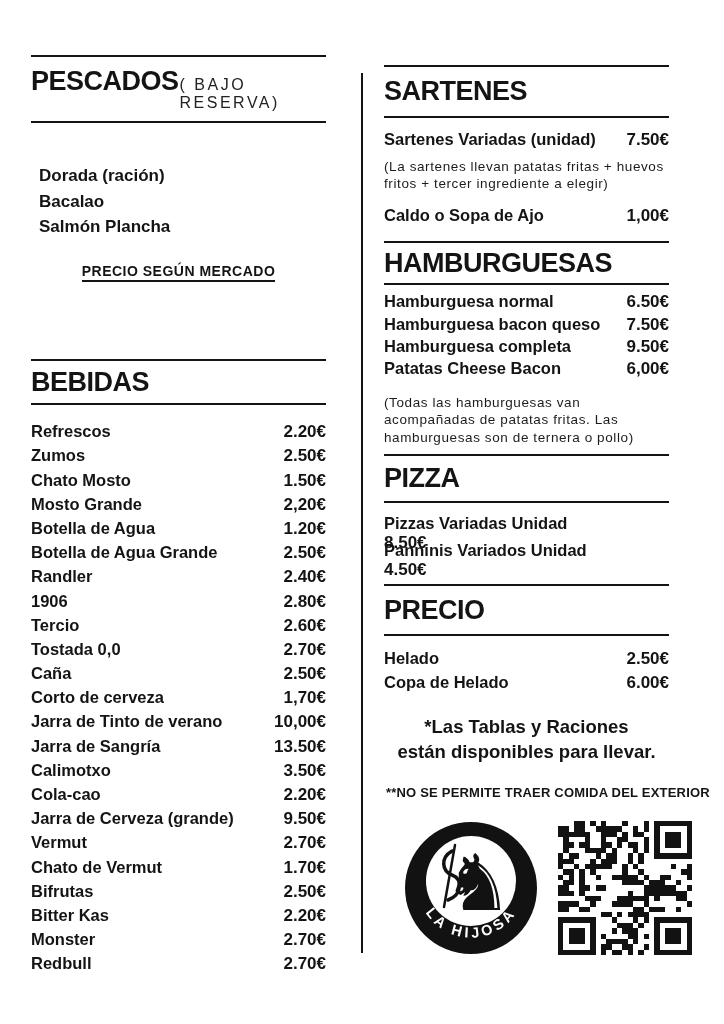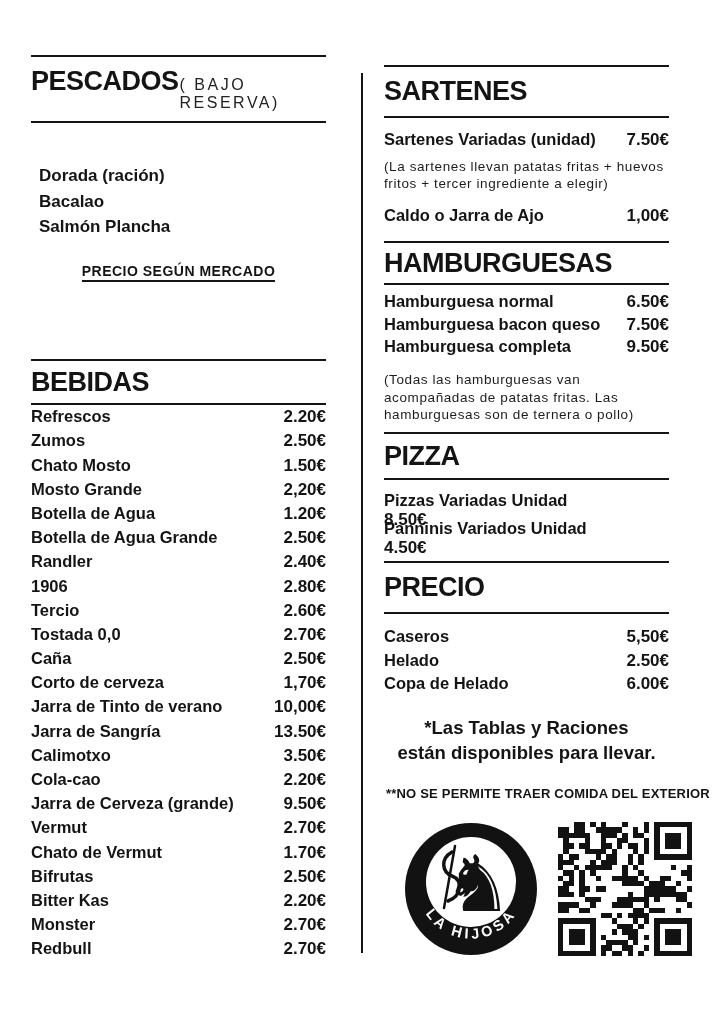--- a/index.html
+++ b/index.html
@@ -19,21 +19,21 @@
   .sec-sub{font-size:16px;font-weight:normal;letter-spacing:2.5px;color:#222;}
 
   
   .pescados-hdr{margin-top:55px;padding:10px 0 9px;}
   .pescados-items{margin-top:40px;padding-left:8px;}
   .pescados-items .pi{font-weight:bold;font-size:17px;line-height:25.5px;}
   .precio-note{margin-top:22px;text-align:center;}
   .precio-note span{display:inline-block;font-weight:bold;font-size:14px;letter-spacing:0.5px;
     border-bottom:2.5px solid #141414;padding-bottom:1px;}
   .bebidas-hdr{margin-top:77px;padding:7px 0 6px;}
-  .bebidas-list{margin-top:2px;}
+  .bebidas-list{margin-top:17px;}
   .bebidas-list .menu-row{height:24.2px;}
 
   
   .menu-row{display:flex;justify-content:space-between;align-items:baseline;}
   .menu-row .nm{font-weight:bold;font-size:16.5px;white-space:nowrap;}
   .menu-row .pr{font-weight:bold;font-size:17px;white-space:nowrap;}
 
   
   .sartenes-hdr{margin-top:58px;padding:10px 0 9px;}
   .r-row1{margin-top:12px;}
@@ -192,21 +192,21 @@
     </div>
 
     <div class="menu-row r-row1">
       <span class="nm">Sartenes Variadas (unidad)</span>
       <span class="pr">7.50€</span>
     </div>
 
     <div class="small-note">(La sartenes llevan patatas fritas + huevos fritos + tercer ingrediente a elegir)</div>
 
     <div class="menu-row r-row2">
-      <span class="nm">Caldo o Jarra de Ajo</span>
+      <span class="nm">Caldo o Sopa de Ajo</span>
       <span class="pr">1,00€</span>
     </div>
 
     <div class="sec-header hamb-hdr">
       <span class="sec-title">HAMBURGUESAS</span>
     </div>
 
     <div class="hamb-list">
 
     <div class="menu-row">
@@ -214,20 +214,24 @@
         <span class="pr">6.50€</span>
       </div>
         <div class="menu-row">
         <span class="nm">Hamburguesa bacon queso</span>
         <span class="pr">7.50€</span>
       </div>
         <div class="menu-row">
         <span class="nm">Hamburguesa completa</span>
         <span class="pr">9.50€</span>
       </div>
+        <div class="menu-row">
+        <span class="nm">Patatas Cheese Bacon</span>
+        <span class="pr">6,00€</span>
+      </div>
       </div>
 
     <div class="small-note hamb-note">(Todas las hamburguesas van acompañadas de patatas fritas. Las hamburguesas son de ternera o pollo)</div>
 
     <div class="sec-header pizza-hdr">
       <span class="sec-title">PIZZA</span>
     </div>
 
     <div class="pizza-list">
 
@@ -240,24 +244,20 @@
         <span class="pr">4.50€</span>
       </div>
       </div>
 
     <div class="sec-header postres-hdr">
       <span class="sec-title">PRECIO</span>
     </div>
 
     <div class="postres-list">
 
-    <div class="menu-row">
-        <span class="nm">Caseros</span>
-        <span class="pr">5,50€</span>
-      </div>
         <div class="menu-row">
         <span class="nm">Helado</span>
         <span class="pr">2.50€</span>
       </div>
         <div class="menu-row">
         <span class="nm">Copa de Helado</span>
         <span class="pr">6.00€</span>
       </div>
       </div>
 

